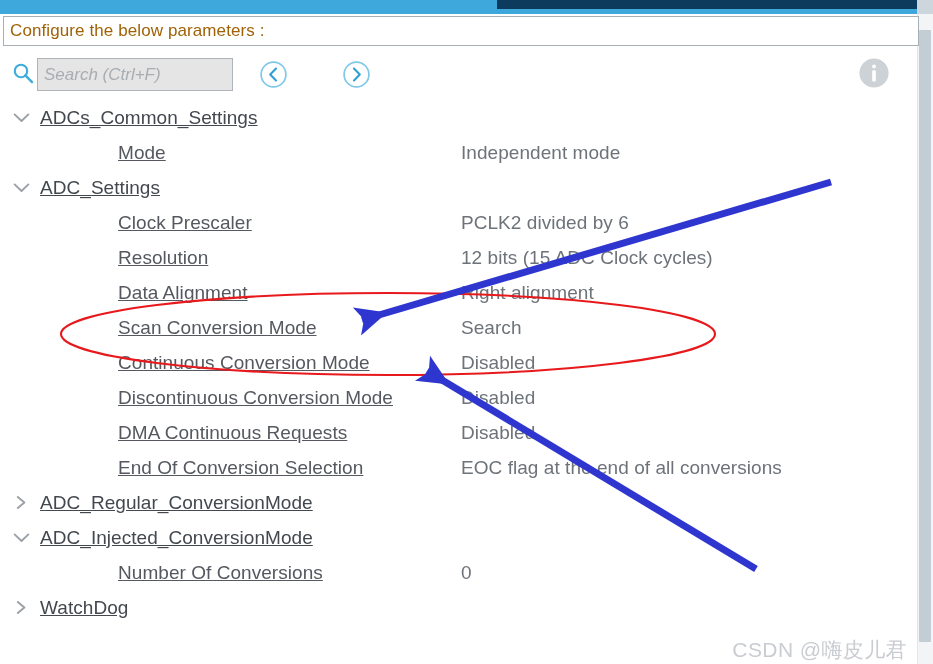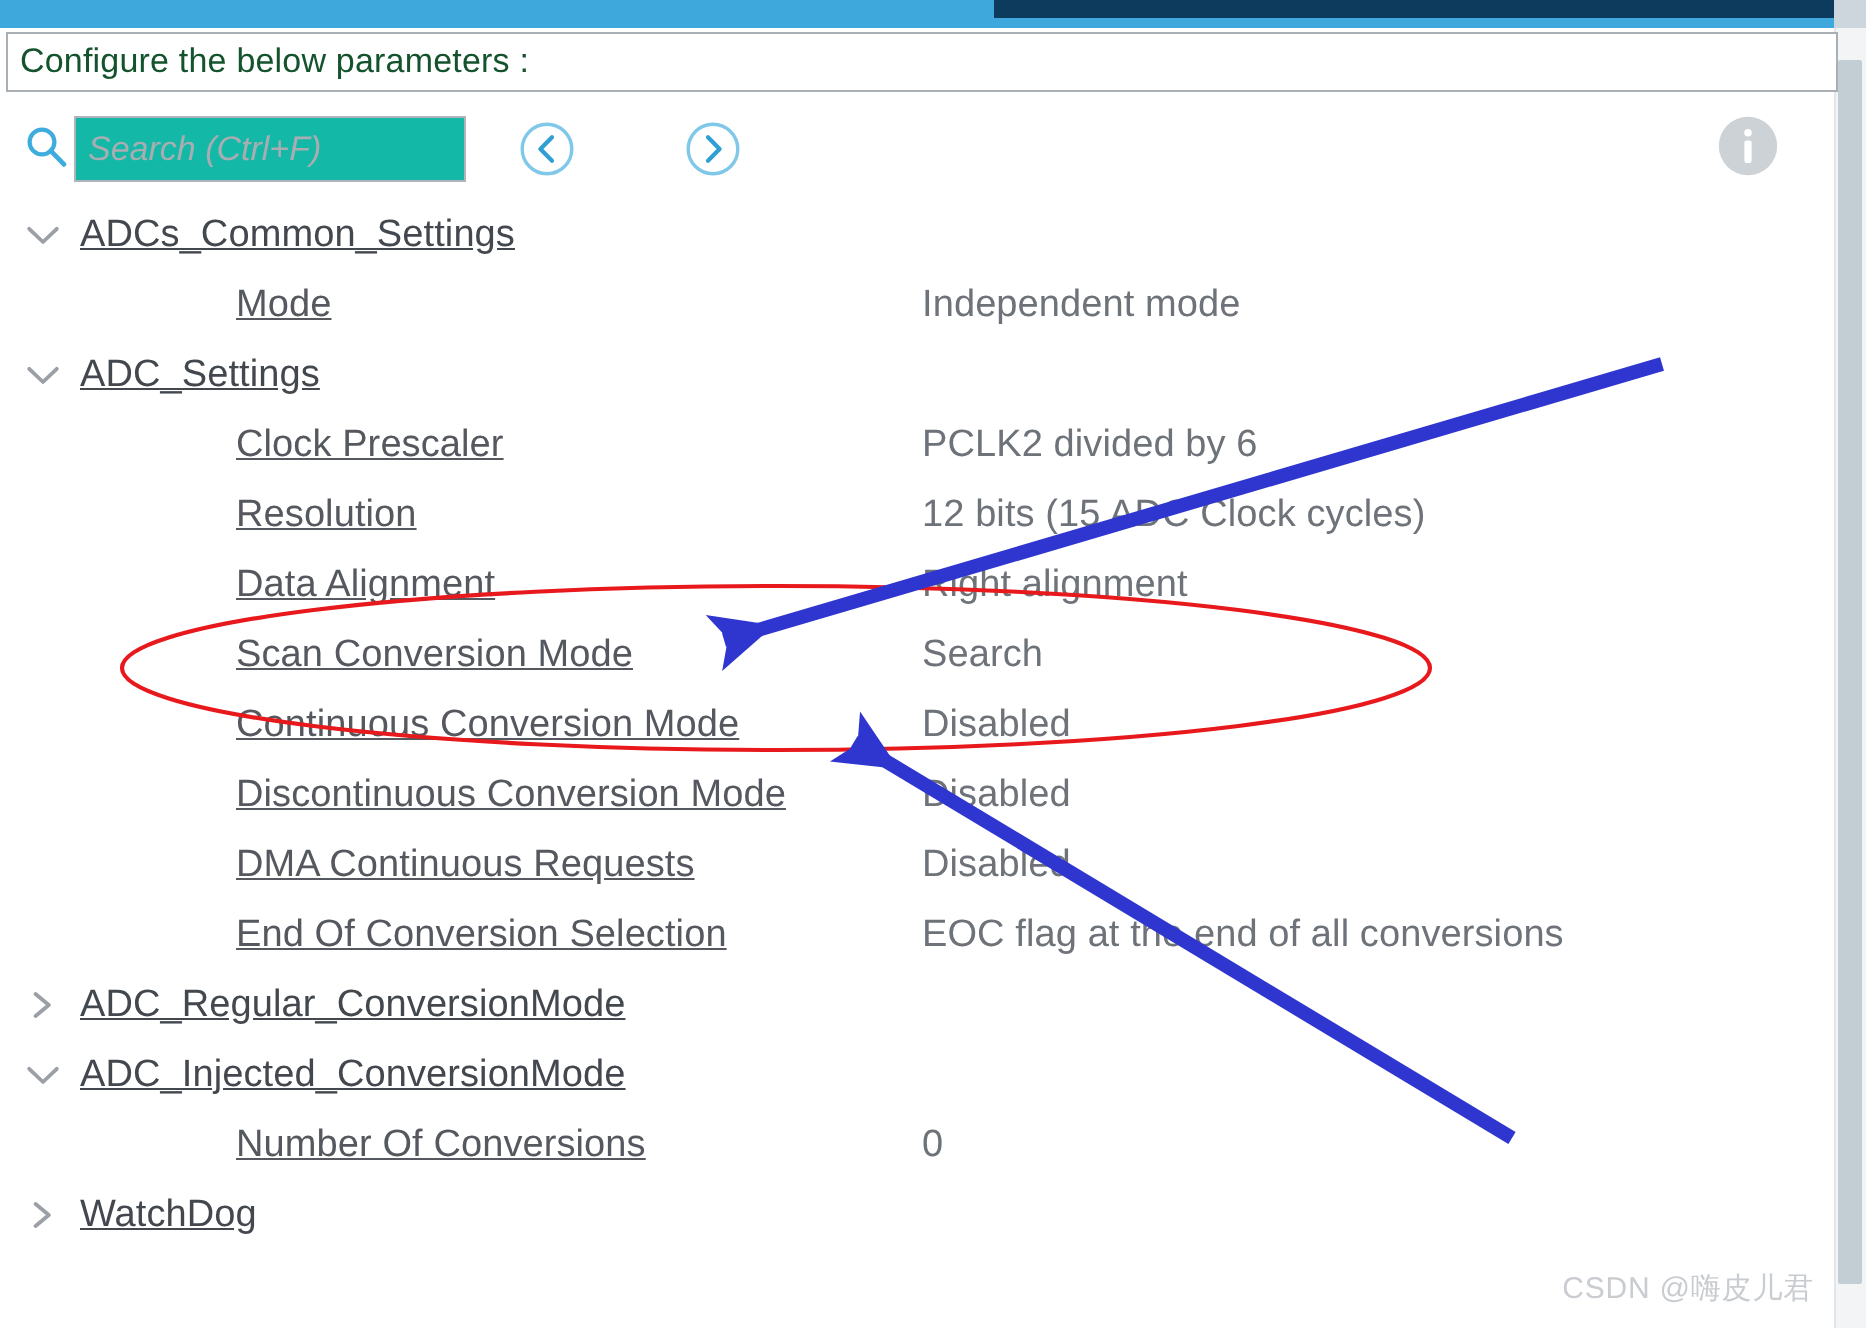--- a/index.html
+++ b/index.html
@@ -59,42 +59,42 @@
   
   .config-header {
     position: absolute;
     left: 3px; top: 16px;
     width: 916px; height: 30px;
     background: #ffffff;
     border: 1px solid #a9b0b5;
     display: flex;
     align-items: center;
     padding-left: 6px;
-    color: #14532d;
+    color: #a16207;
     font-size: 17px;
     letter-spacing: 0.1px;
   }
 
   
   .search-toolbar {
     position: absolute;
     left: 0; top: 52px;
     width: 917px; height: 44px;
   }
   .search-icon {
     position: absolute;
     left: 12px; top: 10px;
     width: 22px; height: 22px;
   }
   .search-box {
     position: absolute;
     left: 37px; top: 58px;
     width: 196px; height: 33px;
     border: 1px solid #aeb4b9;
-    background: #14b8a6;
+    background: #e5e5e5;
     font-family: "Liberation Sans", sans-serif;
     font-size: 17px;
     font-style: italic;
     color: #3a3f44;
     padding: 0 6px;
     outline: none;
   }
   .search-box::placeholder {
     color: #a8adb2;
     font-style: italic;
@@ -162,22 +162,22 @@
   .annot-layer {
     position: absolute;
     left: 0; top: 0;
     width: 933px; height: 664px;
     pointer-events: none;
   }
 
   
   .watermark {
     position: absolute;
-    right: 26px; bottom: 10px;
-    font-size: 15px;
+    right: 26px; bottom: 0;
+    font-size: 21px;
     color: #c9ccd0;
     letter-spacing: 0.4px;
     white-space: nowrap;
   }
 </style>
 </head>
 <body>
 
 <div id="app">
 

